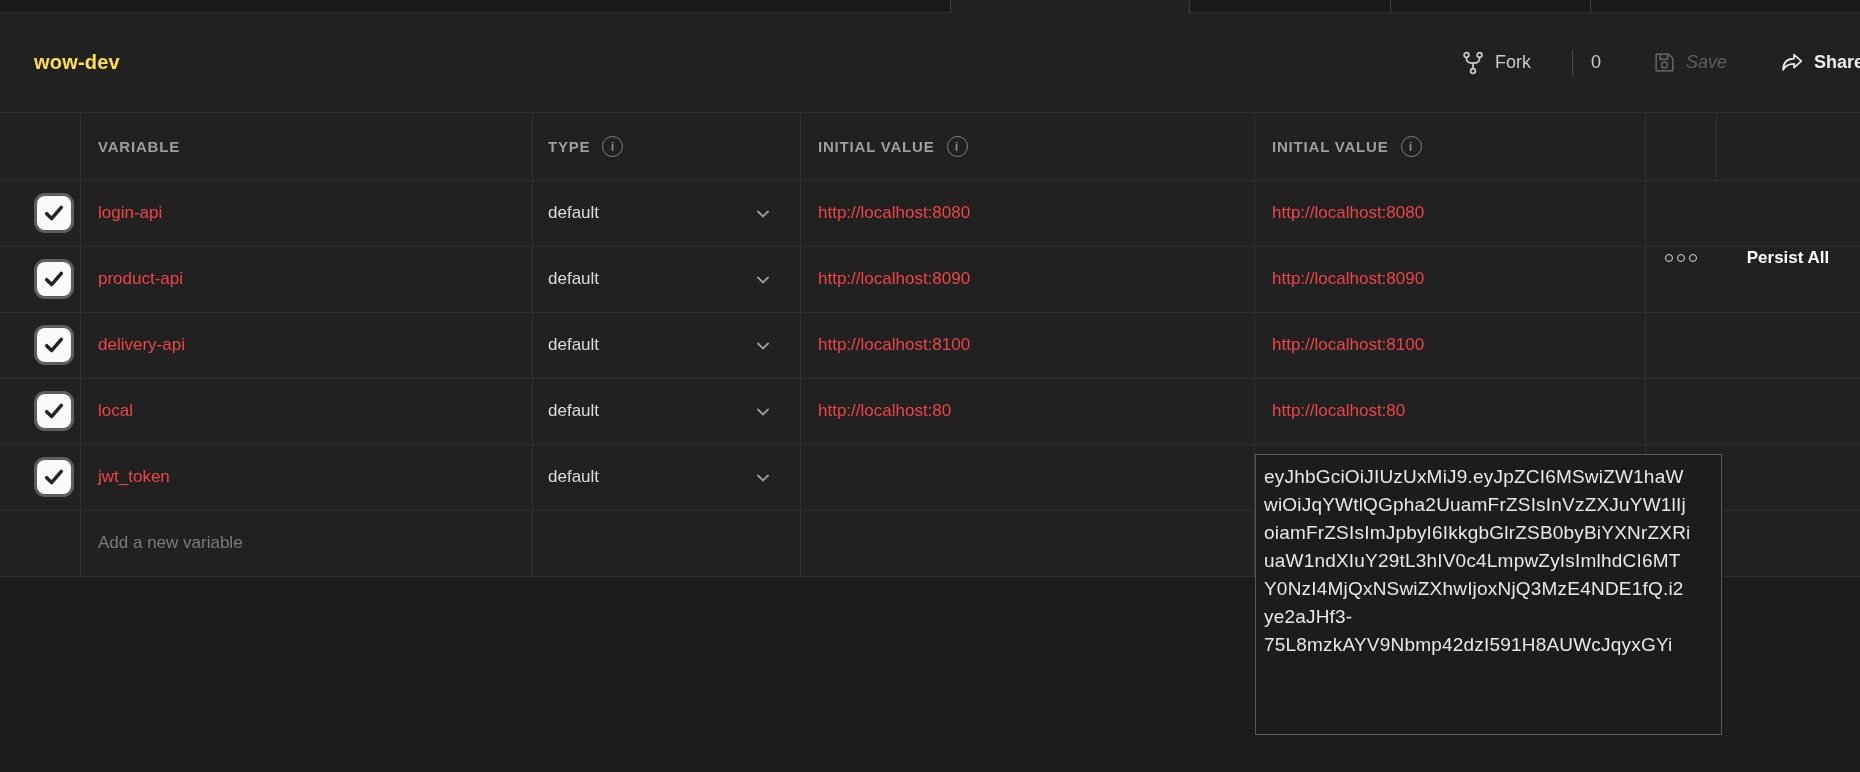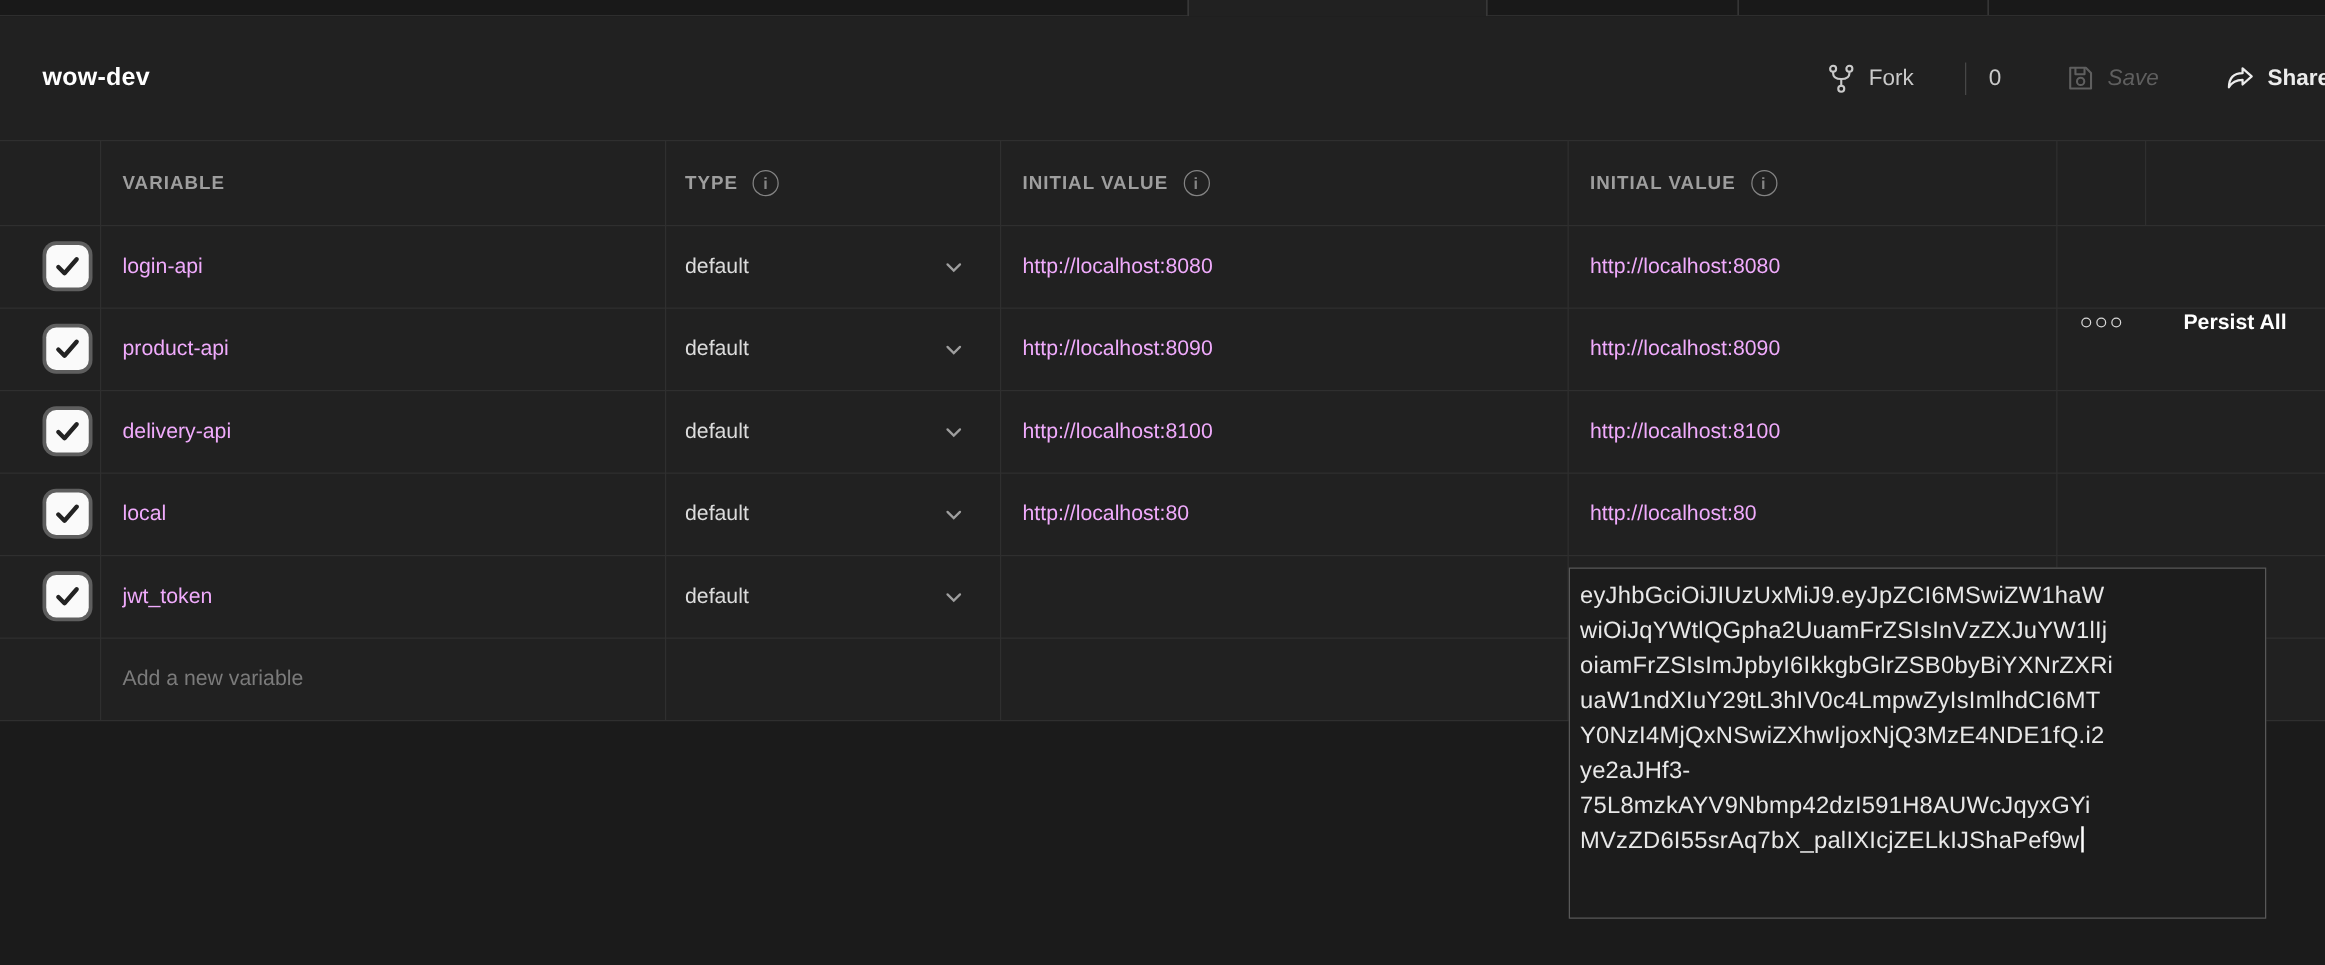--- a/index.html
+++ b/index.html
@@ -11,21 +11,21 @@
   .tabbar { position:absolute; left:0; top:0; width:1860px; height:13px;
             background:#191919; border-bottom:1px solid #2e2e2e; }
   .tab-tick { position:absolute; top:0; width:1px; height:12px; background:#3f3f3f; }
   .tab-active { position:absolute; left:950px; top:0; width:240px; height:13px;
                 background:#212121; border-left:1px solid #3f3f3f; border-right:1px solid #3f3f3f; }
 
   
   .titlebar { position:absolute; left:0; top:13px; width:1860px; height:99px;
               background:#212121; display:flex; align-items:center; }
   .env-title { position:absolute; left:34px; top:0; height:99px; display:flex; align-items:center;
-               color:#ffffff; font-size:20px; font-weight:bold; letter-spacing:.2px; }
+               color:#fde047; font-size:20px; font-weight:bold; letter-spacing:.2px; }
   .tool { position:absolute; top:0; height:99px; display:flex; align-items:center; gap:9px;
           font-size:18px; white-space:nowrap; cursor:default; }
   .tool svg { display:block; }
   .fork-btn   { left:1460px; color:#c9c9c9; }
   .tool-divider { position:absolute; left:1572px; top:37px; width:1px; height:26px; background:#474747; }
   .fork-count { left:1591px; color:#c9c9c9; }
   .save-btn   { left:1652px; color:#5f5f5f;font-style:italic; }
   .share-btn  { left:1780px; color:#ececec; font-weight:600; }
 
   
@@ -41,34 +41,34 @@
                align-items:center; justify-content:center; font-style:normal; }
   .more-btn { position:absolute; left:1645px; top:112px; width:71px; height:68px;
               display:flex; align-items:center; justify-content:center; gap:4px; }
   .more-btn i { width:8px; height:8px; border:1.6px solid #d8d8d8; border-radius:50%; display:block; }
   .persist-btn { position:absolute; left:1716px; top:112px; width:144px; height:68px;
                  display:flex; align-items:center; justify-content:center;
                  color:#ffffff; font-size:17px; font-weight:600; }
 
   .row { position:absolute; left:0; width:1860px; height:66px; }
   .cell { position:absolute; top:0; height:66px; display:flex; align-items:center;
-          color:#f0abfc; font-size:17px; }
+          color:#ef4444; font-size:17px; }
   .c-var  { left:98px; }
   .c-type { left:548px; color:#dcdcdc; }
   .c-init { left:818px; }
   .c-curr { left:1272px; }
   .chevron { position:absolute; left:753px; top:24px; }
   .checkbox { position:absolute; left:37px; top:16px; width:34px; height:34px;
               background:#fafafa; border-radius:8px;
               box-shadow:0 0 0 3px rgba(255,255,255,.28);
               display:flex; align-items:center; justify-content:center; }
   .placeholder { color:#7b7b7b; }
 
   
-  .jwt-editor { position:absolute; left:1255px; top:454px; width:558px; height:281px;
+  .jwt-editor { position:absolute; left:1255px; top:454px; width:467px; height:281px;
                 background:#1c1c1c; border:1px solid #585858; padding:8px 8px; z-index:5;
                 overflow:hidden; }
   .jwt-line { height:28px; line-height:28px; font-size:19px; color:#e8e8e8;
               white-space:nowrap; letter-spacing:.2px; }
   .cursor { display:inline-block; width:2px; height:21px; background:#ffffff;
             vertical-align:-4px; margin-left:1px; }
 </style>
 </head>
 <body>
 
@@ -233,16 +233,15 @@
   <div class="grid-vline" style="left:1716px; height:68px"></div>
 
   <div class="jwt-editor">
     <div class="jwt-line"><span>eyJhbGciOiJIUzUxMiJ9.eyJpZCI6MSwiZW1haW</span></div>
     <div class="jwt-line"><span>wiOiJqYWtlQGpha2UuamFrZSIsInVzZXJuYW1lIj</span></div>
     <div class="jwt-line"><span>oiamFrZSIsImJpbyI6IkkgbGlrZSB0byBiYXNrZXRi</span></div>
     <div class="jwt-line"><span>uaW1ndXIuY29tL3hIV0c4LmpwZyIsImlhdCI6MT</span></div>
     <div class="jwt-line"><span>Y0NzI4MjQxNSwiZXhwIjoxNjQ3MzE4NDE1fQ.i2</span></div>
     <div class="jwt-line"><span>ye2aJHf3-</span></div>
     <div class="jwt-line"><span>75L8mzkAYV9Nbmp42dzI591H8AUWcJqyxGYi</span></div>
-    <div class="jwt-line"><span>MVzZD6I55srAq7bX_palIXIcjZELkIJShaPef9w</span><span class="cursor"></span></div>
   </div>
 
 </div>
 
 </body></html>

